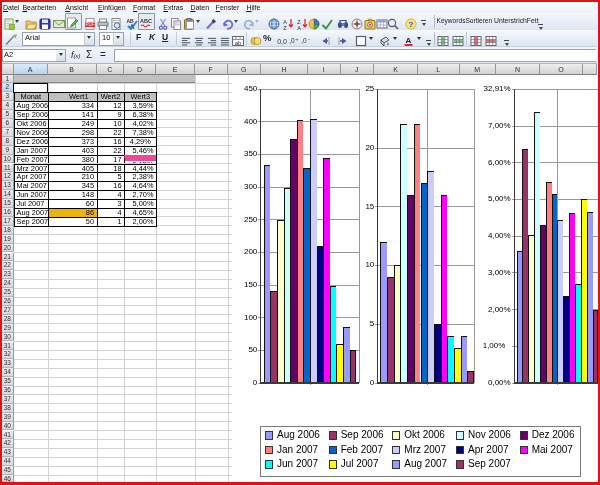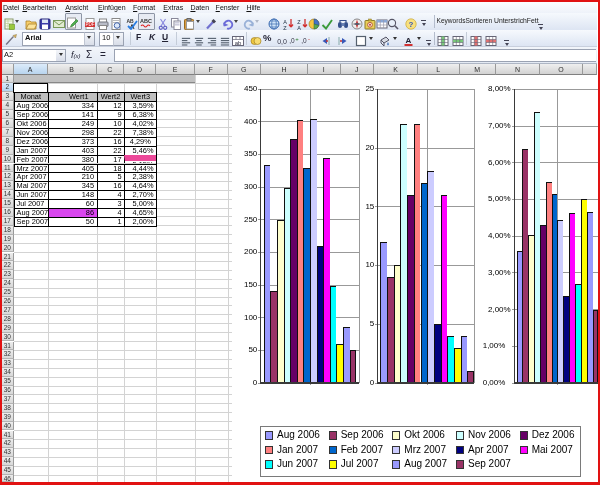--- a/index.html
+++ b/index.html
@@ -159,21 +159,21 @@
 <div class="ab" style="left:434px;top:14.5px;width:1px;height:13px;background:#b4bccc;"></div>
 <div class="ab" style="left:436.5px;top:17px;font-size:6.6px;color:#222;line-height:8px;">KeywordsSortieren</div>
 <div class="ab" style="left:494px;top:17px;font-size:6.8px;color:#222;line-height:8px;">UnterstrichFett</div>
 <div class="ab" style="left:539px;top:26.5px;width:0;height:0;border-left:2.5px solid transparent;border-right:2.5px solid transparent;border-top:3px solid #445;"></div>
 <div class="ab" style="left:538px;top:24px;width:5px;height:1.2px;background:#445;"></div>
 <div class="ab" style="left:5px;top:32px;width:12px;height:12px;"><svg width="12" height="12" viewBox="0 0 12 12">
         <path d="M1 10.5 C3 9 4 7 8.5 2.5" stroke="#778" stroke-width="1.4" fill="none"></path>
         <path d="M8 1.5 l2.5 2.5 1-3.5z" fill="#ddb868" stroke="#887038" stroke-width="0.5"></path>
       </svg></div>
 <div class="ab" style="left:22px;top:31.5px;width:71px;height:12px;background:#fff;border:1px solid #9aa2b2;"></div>
-<div class="ab" style="left:25px;top:33px;font-size:7.5px;color:#111;line-height:9px;font-weight:bold;">Arial</div>
+<div class="ab" style="left:25px;top:33px;font-size:7.5px;color:#111;line-height:9px;">Arial</div>
 <div class="ab" style="left:84px;top:31.5px;width:9px;height:12px;background:linear-gradient(#f4f6fa,#d8dde8);border:1px solid #9aa2b2;border-left-color:#c0c6d2;"></div>
 <div class="ab" style="left:86.5px;top:36px;width:0;height:0;border-left:2.2px solid transparent;border-right:2.2px solid transparent;border-top:3px solid #333;"></div>
 <div class="ab" style="left:99px;top:31.5px;width:21px;height:12px;background:#fff;border:1px solid #9aa2b2;"></div>
 <div class="ab" style="left:102px;top:33px;font-size:7.5px;color:#111;line-height:9px;">10</div>
 <div class="ab" style="left:113px;top:31.5px;width:9px;height:12px;background:linear-gradient(#f4f6fa,#d8dde8);border:1px solid #9aa2b2;border-left-color:#c0c6d2;"></div>
 <div class="ab" style="left:115.5px;top:36px;width:0;height:0;border-left:2.2px solid transparent;border-right:2.2px solid transparent;border-top:3px solid #333;"></div>
 <div class="ab" style="left:130px;top:31.5px;width:1px;height:13px;background:#c4ccd8;"></div>
 <div class="ab" style="left:136px;top:32px;font-size:8.5px;font-weight:bold;color:#223;">F</div>
 <div class="ab" style="left:149px;top:32px;font-size:8.5px;font-weight:bold;font-style:italic;color:#223;">K</div>
 <div class="ab" style="left:162px;top:32px;font-size:8.5px;font-weight:bold;text-decoration:underline;color:#223;">U</div>
@@ -445,21 +445,21 @@
 <div class="ab" style="left:124px;top:181.3px;width:32px;height:8.9px;background:#fff;border-left:1px solid #000;border-top:1px solid #000;box-sizing:border-box;color:#000;font-size:7.4px;text-align:right;line-height:8.9px;padding:0 2.5px 0 2px;white-space:nowrap;overflow:hidden;">4,64%</div>
 <div class="ab" style="left:13.5px;top:190.2px;width:34.0px;height:8.9px;background:#fff;border-left:1px solid #000;border-top:1px solid #000;box-sizing:border-box;color:#000;font-size:7.4px;text-align:left;line-height:8.9px;padding:0 2.5px 0 2px;white-space:nowrap;overflow:hidden;">Jun 2007</div>
 <div class="ab" style="left:47.5px;top:190.2px;width:49.0px;height:8.9px;background:#fff;border-left:1px solid #000;border-top:1px solid #000;box-sizing:border-box;color:#000;font-size:7.4px;text-align:right;line-height:8.9px;padding:0 2.5px 0 2px;white-space:nowrap;overflow:hidden;">148</div>
 <div class="ab" style="left:96.5px;top:190.2px;width:27.5px;height:8.9px;background:#fff;border-left:1px solid #000;border-top:1px solid #000;box-sizing:border-box;color:#000;font-size:7.4px;text-align:right;line-height:8.9px;padding:0 2.5px 0 2px;white-space:nowrap;overflow:hidden;">4</div>
 <div class="ab" style="left:124px;top:190.2px;width:32px;height:8.9px;background:#fff;border-left:1px solid #000;border-top:1px solid #000;box-sizing:border-box;color:#000;font-size:7.4px;text-align:right;line-height:8.9px;padding:0 2.5px 0 2px;white-space:nowrap;overflow:hidden;">2,70%</div>
 <div class="ab" style="left:13.5px;top:199.10000000000002px;width:34.0px;height:8.9px;background:#fff;border-left:1px solid #000;border-top:1px solid #000;box-sizing:border-box;color:#000;font-size:7.4px;text-align:left;line-height:8.9px;padding:0 2.5px 0 2px;white-space:nowrap;overflow:hidden;">Jul 2007</div>
 <div class="ab" style="left:47.5px;top:199.10000000000002px;width:49.0px;height:8.9px;background:#fff;border-left:1px solid #000;border-top:1px solid #000;box-sizing:border-box;color:#000;font-size:7.4px;text-align:right;line-height:8.9px;padding:0 2.5px 0 2px;white-space:nowrap;overflow:hidden;">60</div>
 <div class="ab" style="left:96.5px;top:199.10000000000002px;width:27.5px;height:8.9px;background:#fff;border-left:1px solid #000;border-top:1px solid #000;box-sizing:border-box;color:#000;font-size:7.4px;text-align:right;line-height:8.9px;padding:0 2.5px 0 2px;white-space:nowrap;overflow:hidden;">3</div>
 <div class="ab" style="left:124px;top:199.10000000000002px;width:32px;height:8.9px;background:#fff;border-left:1px solid #000;border-top:1px solid #000;box-sizing:border-box;color:#000;font-size:7.4px;text-align:right;line-height:8.9px;padding:0 2.5px 0 2px;white-space:nowrap;overflow:hidden;">5,00%</div>
 <div class="ab" style="left:13.5px;top:208.0px;width:34.0px;height:8.9px;background:#fff;border-left:1px solid #000;border-top:1px solid #000;box-sizing:border-box;color:#000;font-size:7.4px;text-align:left;line-height:8.9px;padding:0 2.5px 0 2px;white-space:nowrap;overflow:hidden;">Aug 2007</div>
-<div class="ab" style="left:47.5px;top:208.0px;width:49.0px;height:8.9px;background:#d946ef;border-left:1px solid #000;border-top:1px solid #000;box-sizing:border-box;color:#000;font-size:7.4px;text-align:right;line-height:8.9px;padding:0 2.5px 0 2px;white-space:nowrap;overflow:hidden;">86</div>
+<div class="ab" style="left:47.5px;top:208.0px;width:49.0px;height:8.9px;background:#eab308;border-left:1px solid #000;border-top:1px solid #000;box-sizing:border-box;color:#000;font-size:7.4px;text-align:right;line-height:8.9px;padding:0 2.5px 0 2px;white-space:nowrap;overflow:hidden;">86</div>
 <div class="ab" style="left:96.5px;top:208.0px;width:27.5px;height:8.9px;background:#fff;border-left:1px solid #000;border-top:1px solid #000;box-sizing:border-box;color:#000;font-size:7.4px;text-align:right;line-height:8.9px;padding:0 2.5px 0 2px;white-space:nowrap;overflow:hidden;">4</div>
 <div class="ab" style="left:124px;top:208.0px;width:32px;height:8.9px;background:#fff;border-left:1px solid #000;border-top:1px solid #000;box-sizing:border-box;color:#000;font-size:7.4px;text-align:right;line-height:8.9px;padding:0 2.5px 0 2px;white-space:nowrap;overflow:hidden;">4,65%</div>
 <div class="ab" style="left:13.5px;top:216.9px;width:34.0px;height:8.9px;background:#fff;border-left:1px solid #000;border-top:1px solid #000;box-sizing:border-box;color:#000;font-size:7.4px;text-align:left;line-height:8.9px;padding:0 2.5px 0 2px;white-space:nowrap;overflow:hidden;">Sep 2007</div>
 <div class="ab" style="left:47.5px;top:216.9px;width:49.0px;height:8.9px;background:#fff;border-left:1px solid #000;border-top:1px solid #000;box-sizing:border-box;color:#000;font-size:7.4px;text-align:right;line-height:8.9px;padding:0 2.5px 0 2px;white-space:nowrap;overflow:hidden;">50</div>
 <div class="ab" style="left:96.5px;top:216.9px;width:27.5px;height:8.9px;background:#fff;border-left:1px solid #000;border-top:1px solid #000;box-sizing:border-box;color:#000;font-size:7.4px;text-align:right;line-height:8.9px;padding:0 2.5px 0 2px;white-space:nowrap;overflow:hidden;">1</div>
 <div class="ab" style="left:124px;top:216.9px;width:32px;height:8.9px;background:#fff;border-left:1px solid #000;border-top:1px solid #000;box-sizing:border-box;color:#000;font-size:7.4px;text-align:right;line-height:8.9px;padding:0 2.5px 0 2px;white-space:nowrap;overflow:hidden;">2,00%</div>
 <div class="ab" style="left:156px;top:92.3px;width:1px;height:133.5px;background:#000;"></div>
 <div class="ab" style="left:13.5px;top:225.8px;width:143.5px;height:1px;background:#000;"></div>
 <div class="ab" style="left:13px;top:82.9px;width:35px;height:10.4px;border:1.5px solid #000;box-sizing:border-box;background:#fff;"></div>
 <div class="ab" style="left:257.8px;top:349.9555555555556px;width:101.69999999999999px;height:0.8px;background:#999;"></div>
@@ -550,29 +550,29 @@
 <div class="ab" style="left:551.6px;top:193.86624999999998px;width:5.85px;height:189.13375000000002px;background:#0066CC;border-left:0.6px solid #101010;border-top:0.6px solid #101010;box-sizing:border-box;"></div>
 <div class="ab" style="left:557.45px;top:219.94099999999997px;width:5.85px;height:163.05900000000003px;background:#CCCCFF;border-left:0.6px solid #101010;border-top:0.6px solid #101010;box-sizing:border-box;"></div>
 <div class="ab" style="left:563.3px;top:295.5945px;width:5.85px;height:87.4055px;background:#000080;border-left:0.6px solid #101010;border-top:0.6px solid #101010;box-sizing:border-box;"></div>
 <div class="ab" style="left:569.15px;top:212.596px;width:5.85px;height:170.404px;background:#FF00FF;border-left:0.6px solid #101010;border-top:0.6px solid #101010;box-sizing:border-box;"></div>
 <div class="ab" style="left:575.0px;top:283.8425px;width:5.85px;height:99.15750000000001px;background:#00FFFF;border-left:0.6px solid #101010;border-top:0.6px solid #101010;box-sizing:border-box;"></div>
 <div class="ab" style="left:580.85px;top:199.375px;width:5.85px;height:183.625px;background:#FFFF00;border-left:0.6px solid #101010;border-top:0.6px solid #101010;box-sizing:border-box;"></div>
 <div class="ab" style="left:586.7px;top:212.22875px;width:5.85px;height:170.77125px;background:#9999FF;border-left:0.6px solid #101010;border-top:0.6px solid #101010;box-sizing:border-box;"></div>
 <div class="ab" style="left:592.55px;top:309.55px;width:5.85px;height:73.45px;background:#993366;border-left:0.6px solid #101010;border-top:0.6px solid #101010;border-right:0.6px solid #101010;box-sizing:border-box;"></div>
 <div class="ab" style="left:514.1px;top:88.7px;width:1.2px;height:294.3px;background:#3a3a3a;"></div>
 <div class="ab" style="left:514.1px;top:382.4px;width:84.39999999999995px;height:1.2px;background:#3a3a3a;"></div>
-<div class="ab" style="left:482.7px;top:379.0px;width:28px;height:8px;color:#000;font-size:8px;text-align:left;line-height:8px;white-space:nowrap;">0,00%</div>
+<div class="ab" style="left:482.7px;top:379.0px;width:28px;height:8px;color:#000;font-size:8px;text-align:right;line-height:8px;white-space:nowrap;">0,00%</div>
 <div class="ab" style="left:482.7px;top:342.275px;width:28px;height:8px;color:#000;font-size:8px;text-align:left;line-height:8px;white-space:nowrap;">1,00%</div>
 <div class="ab" style="left:482.7px;top:305.55px;width:28px;height:8px;color:#000;font-size:8px;text-align:right;line-height:8px;white-space:nowrap;">2,00%</div>
 <div class="ab" style="left:482.7px;top:268.825px;width:28px;height:8px;color:#000;font-size:8px;text-align:right;line-height:8px;white-space:nowrap;">3,00%</div>
 <div class="ab" style="left:482.7px;top:232.1px;width:28px;height:8px;color:#000;font-size:8px;text-align:right;line-height:8px;white-space:nowrap;">4,00%</div>
 <div class="ab" style="left:482.7px;top:195.375px;width:28px;height:8px;color:#000;font-size:8px;text-align:right;line-height:8px;white-space:nowrap;">5,00%</div>
 <div class="ab" style="left:482.7px;top:158.64999999999998px;width:28px;height:8px;color:#000;font-size:8px;text-align:right;line-height:8px;white-space:nowrap;">6,00%</div>
 <div class="ab" style="left:482.7px;top:121.92500000000001px;width:28px;height:8px;color:#000;font-size:8px;text-align:right;line-height:8px;white-space:nowrap;">7,00%</div>
-<div class="ab" style="left:482.7px;top:85.19999999999999px;width:28px;height:8px;color:#000;font-size:8px;text-align:right;line-height:8px;white-space:nowrap;">8,00%</div>
+<div class="ab" style="left:482.7px;top:85.19999999999999px;width:28px;height:8px;color:#000;font-size:8px;text-align:right;line-height:8px;white-space:nowrap;">32,91%</div>
 <div class="ab" style="left:260px;top:426.3px;width:321px;height:50.5px;background:#fff;border:1px solid #7a7a7a;box-sizing:border-box;"></div>
 <div class="ab" style="left:265px;top:431.3px;width:8px;height:8.5px;background:#9999FF;border:1px solid #333;box-sizing:border-box;"></div>
 <div class="ab" style="left:277px;top:430.3px;font-size:10px;color:#000;line-height:10.5px;white-space:nowrap;">Aug 2006</div>
 <div class="ab" style="left:328.7px;top:431.3px;width:8px;height:8.5px;background:#993366;border:1px solid #333;box-sizing:border-box;"></div>
 <div class="ab" style="left:340.7px;top:430.3px;font-size:10px;color:#000;line-height:10.5px;white-space:nowrap;">Sep 2006</div>
 <div class="ab" style="left:392.3px;top:431.3px;width:8px;height:8.5px;background:#FFFFCC;border:1px solid #333;box-sizing:border-box;"></div>
 <div class="ab" style="left:404.3px;top:430.3px;font-size:10px;color:#000;line-height:10.5px;white-space:nowrap;">Okt 2006</div>
 <div class="ab" style="left:456px;top:431.3px;width:8px;height:8.5px;background:#CCFFFF;border:1px solid #333;box-sizing:border-box;"></div>
 <div class="ab" style="left:468px;top:430.3px;font-size:10px;color:#000;line-height:10.5px;white-space:nowrap;">Nov 2006</div>
 <div class="ab" style="left:519.7px;top:431.3px;width:8px;height:8.5px;background:#660066;border:1px solid #333;box-sizing:border-box;"></div>

